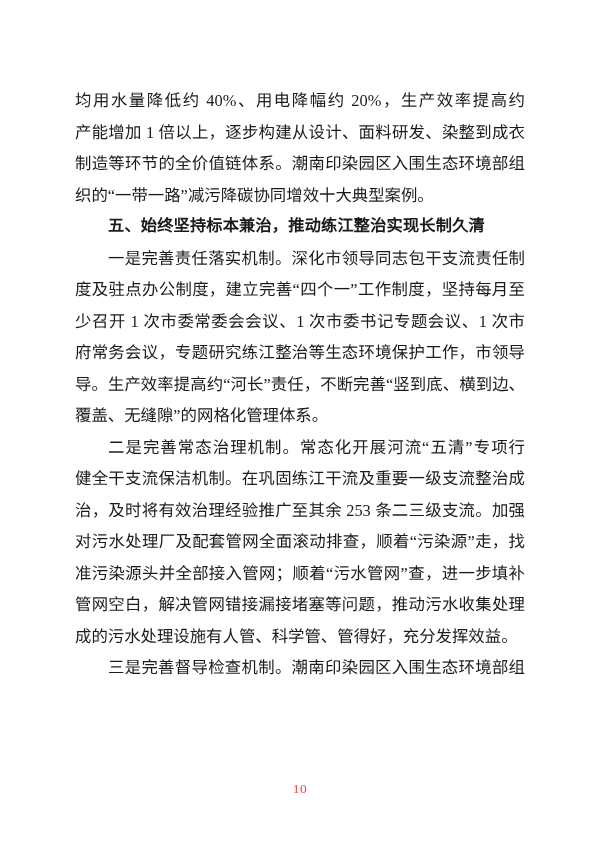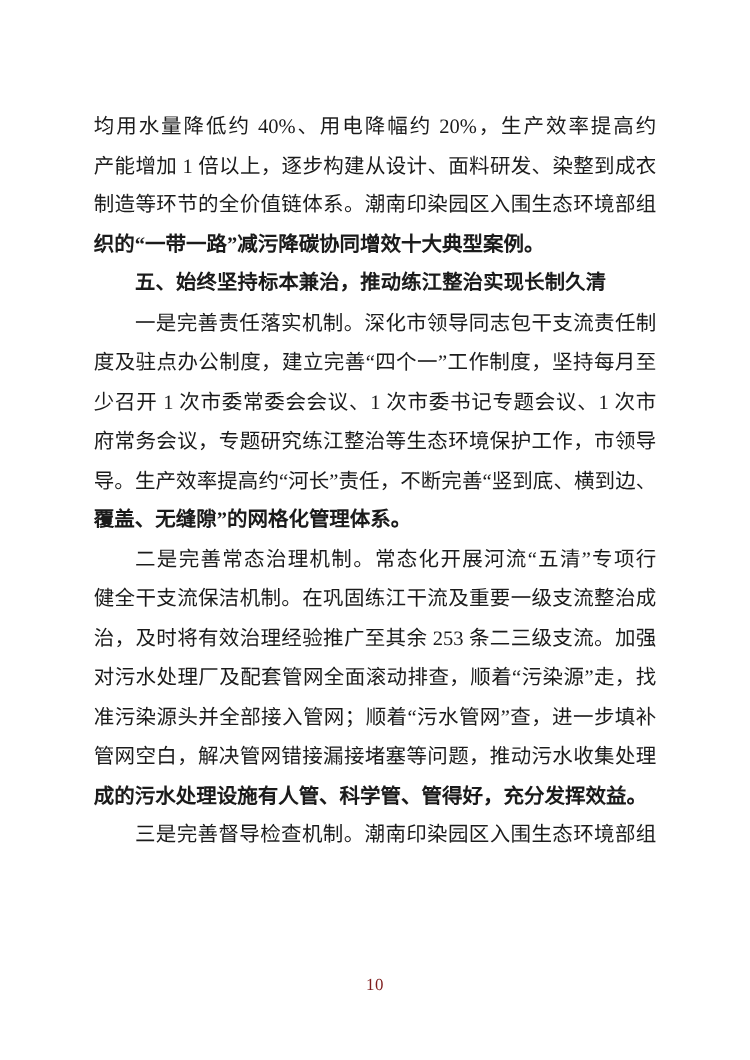--- a/index.html
+++ b/index.html
@@ -35,21 +35,20 @@
     height: 31.5px;
     line-height: 31.5px;
     font-size: 16.4px;
     text-align: justify;
     text-align-last: justify;
     overflow: hidden;
     white-space: normal;
   }
   .line.no-just {
     text-align-last: left;
-    font-weight: bold;
   }
   .line.indent {
     text-indent: 33px;
   }
   .para.heading .line {
     font-family: Liberation Serif, serif;
     font-weight: 700;
     font-size: 16.2px;
     text-align-last: left;
     letter-spacing: 0.2px;
@@ -57,21 +56,21 @@
   .page-footer {
     position: absolute;
     left: 0;
     top: 779px;
     width: 600px;
     text-align: center;
   }
   .page-num {
     font-size: 13.5px;
     line-height: 18px;
-    color: #7f1d1d;
+    color: #ef4444;
     letter-spacing: 0.5px;
   }
 </style>
 </head>
 <body>
 
 <div class="page">
   <main class="content" id="doc-content">
       <div class="para body">
         <div class="line">均用水量降低约 40%、用电降幅约 20%，生产效率提高约 25%、</div>

